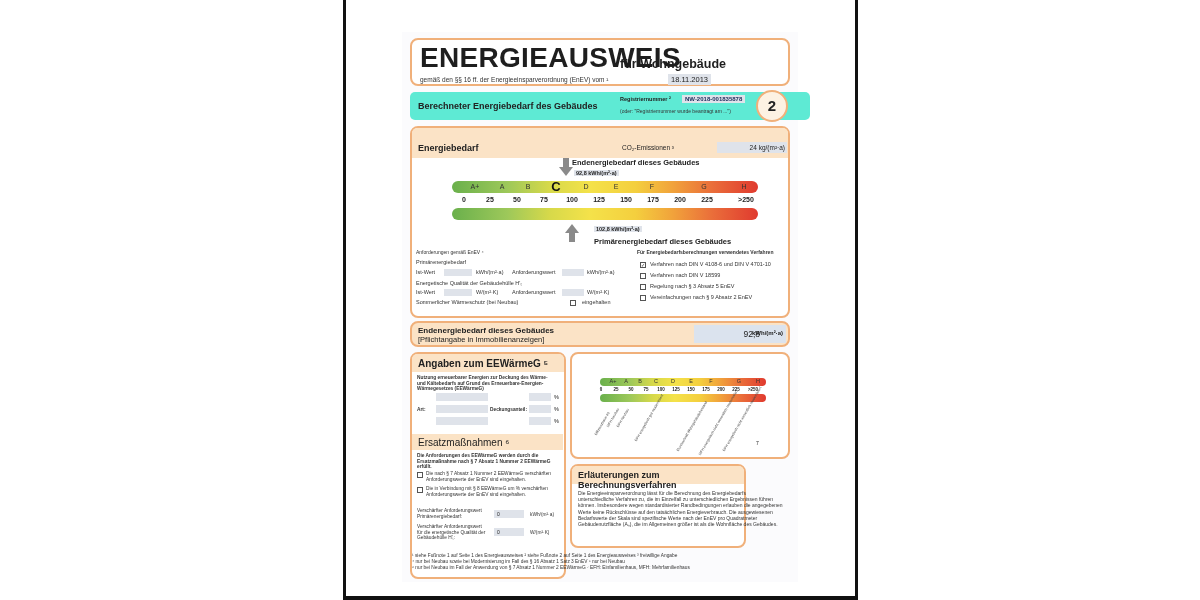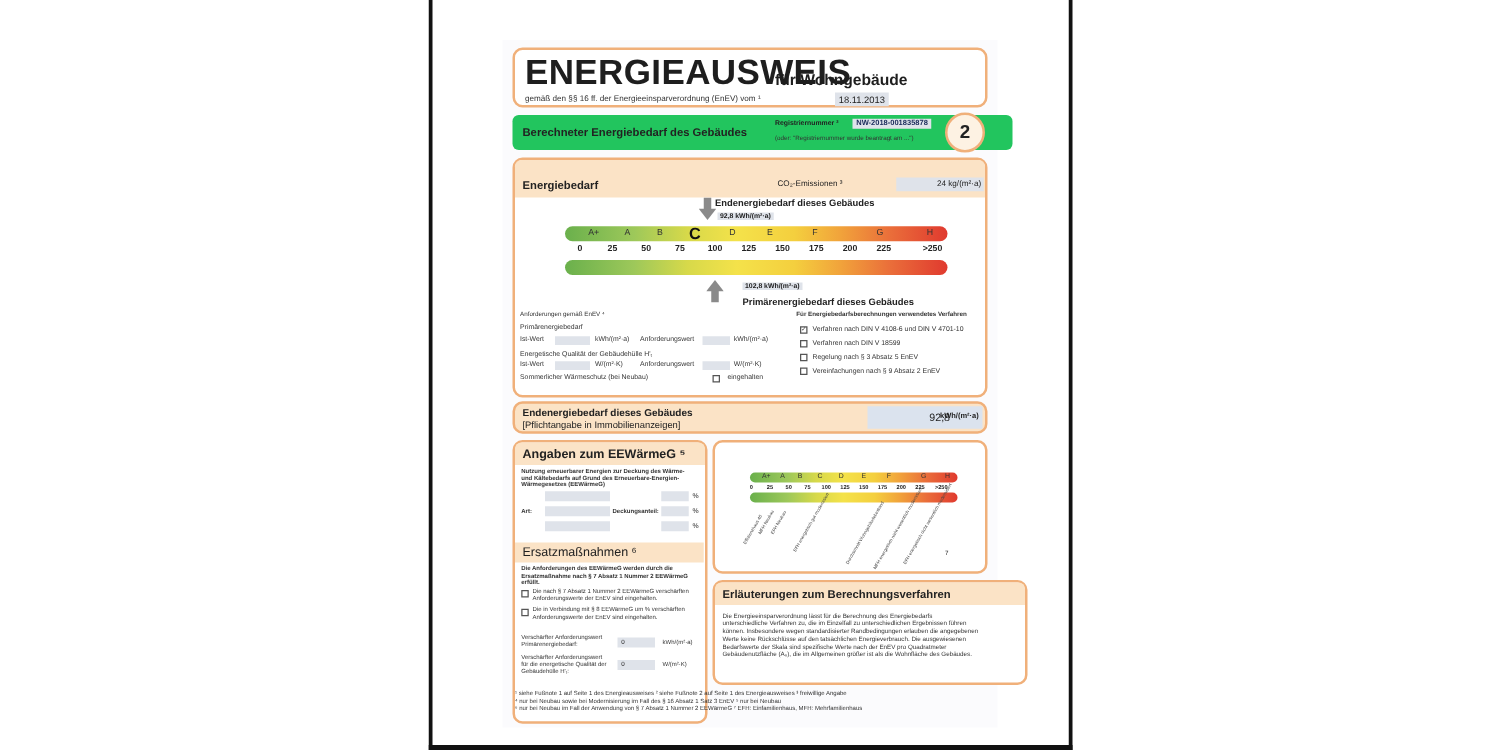--- a/index.html
+++ b/index.html
@@ -16,21 +16,21 @@
   .obox .hdr { background: #fbe3c6; border-radius: 5px 5px 0 0; font-weight: bold; color: #222; }
 
   
   .title-box { left: 8px; top: 6px; width: 380px; height: 48px; }
   .title-main { position: absolute; left: 8px; top: 2px; font-size: 28px; font-weight: bold; letter-spacing: 0.3px; color: #1e1e1e; }
   .title-sub { position: absolute; left: 208px; top: 17px; font-size: 12.5px; font-weight: bold; color: #1e1e1e; }
   .title-law { position: absolute; left: 8px; top: 36px; font-size: 6.5px; color: #333; }
   .title-date { position: absolute; left: 256px; top: 34px; font-size: 7.5px; background: #dfe3ea; padding: 1px 3px; color: #222; }
 
   
-  .sec-bar { position: absolute; left: 8px; top: 60px; width: 400px; height: 28px; background: #22c55e; border-radius: 5px; }
+  .sec-bar { position: absolute; left: 8px; top: 60px; width: 400px; height: 28px; background: #5eead4; border-radius: 5px; }
   .sec-bar-title { position: absolute; left: 8px; top: 9px; font-size: 9px; font-weight: bold; }
   .reg-label { position: absolute; left: 210px; top: 4px; font-size: 5.5px; font-weight: bold; }
   .reg-value { position: absolute; left: 272px; top: 3px; font-size: 6px; font-weight: bold; background: #dfe3ea; padding: 1px 3px; color: #1a2a5a; }
   .reg-note { position: absolute; left: 210px; top: 16px; font-size: 5px; color: #333; }
   .page-num { position: absolute; left: 354px; top: 58px; width: 32px; height: 32px; border: 2.5px solid #f0b07a; border-radius: 50%; background: #fdf2e3; font-weight: bold; font-size: 15px; text-align: center; line-height: 27px; }
 
   
   .eb-box { left: 8px; top: 94px; width: 380px; height: 192px; }
   .eb-box .hdr { height: 16px; font-size: 9px; padding: 15px 6px; }
   .co2-label { position: absolute; left: 210px; top: 16px; font-size: 6.5px; }
@@ -71,21 +71,21 @@
   .ersatz-hdr { position: absolute; left: 0; top: 80px; width: 151px; height: 16px; background: #fbe3c6; font-size: 10px; font-weight: normal; padding: 3px 6px; }
 
   
   .vg-box { left: 168px; top: 320px; width: 220px; height: 107px; }
   .vg-box .hdr { height: 18px; font-size: 9.5px; padding: 4px 6px; }
   .vg-tick { position: absolute; font-size: 4.5px; font-weight: bold; text-align: center; width: 14px; }
   .vg-class { position: absolute; font-size: 5.5px; text-align: center; color: #333; }
   .rot-label { position: absolute; font-size: 3.6px; color: #444; transform: rotate(-60deg); transform-origin: left top; white-space: nowrap; }
 
   
-  .er-box { left: 168px; top: 432px; width: 252px; height: 84px; }
+  .er-box { left: 168px; top: 432px; width: 176px; height: 84px; }
   .er-box .hdr { height: 18px; font-size: 9px; padding: 4px 6px; }
   .er-text { position: absolute; left: 6px; top: 24px; width: 205px; font-size: 5px; line-height: 6.2px; color: #333; }
 
   .footnotes { position: absolute; left: 10px; top: 521px; width: 380px; font-size: 4.8px; color: #333; line-height: 6px; }
 </style>
 </head>
 <body>
 
 <div class="frame-left"></div>
 <div class="frame-right"></div>

